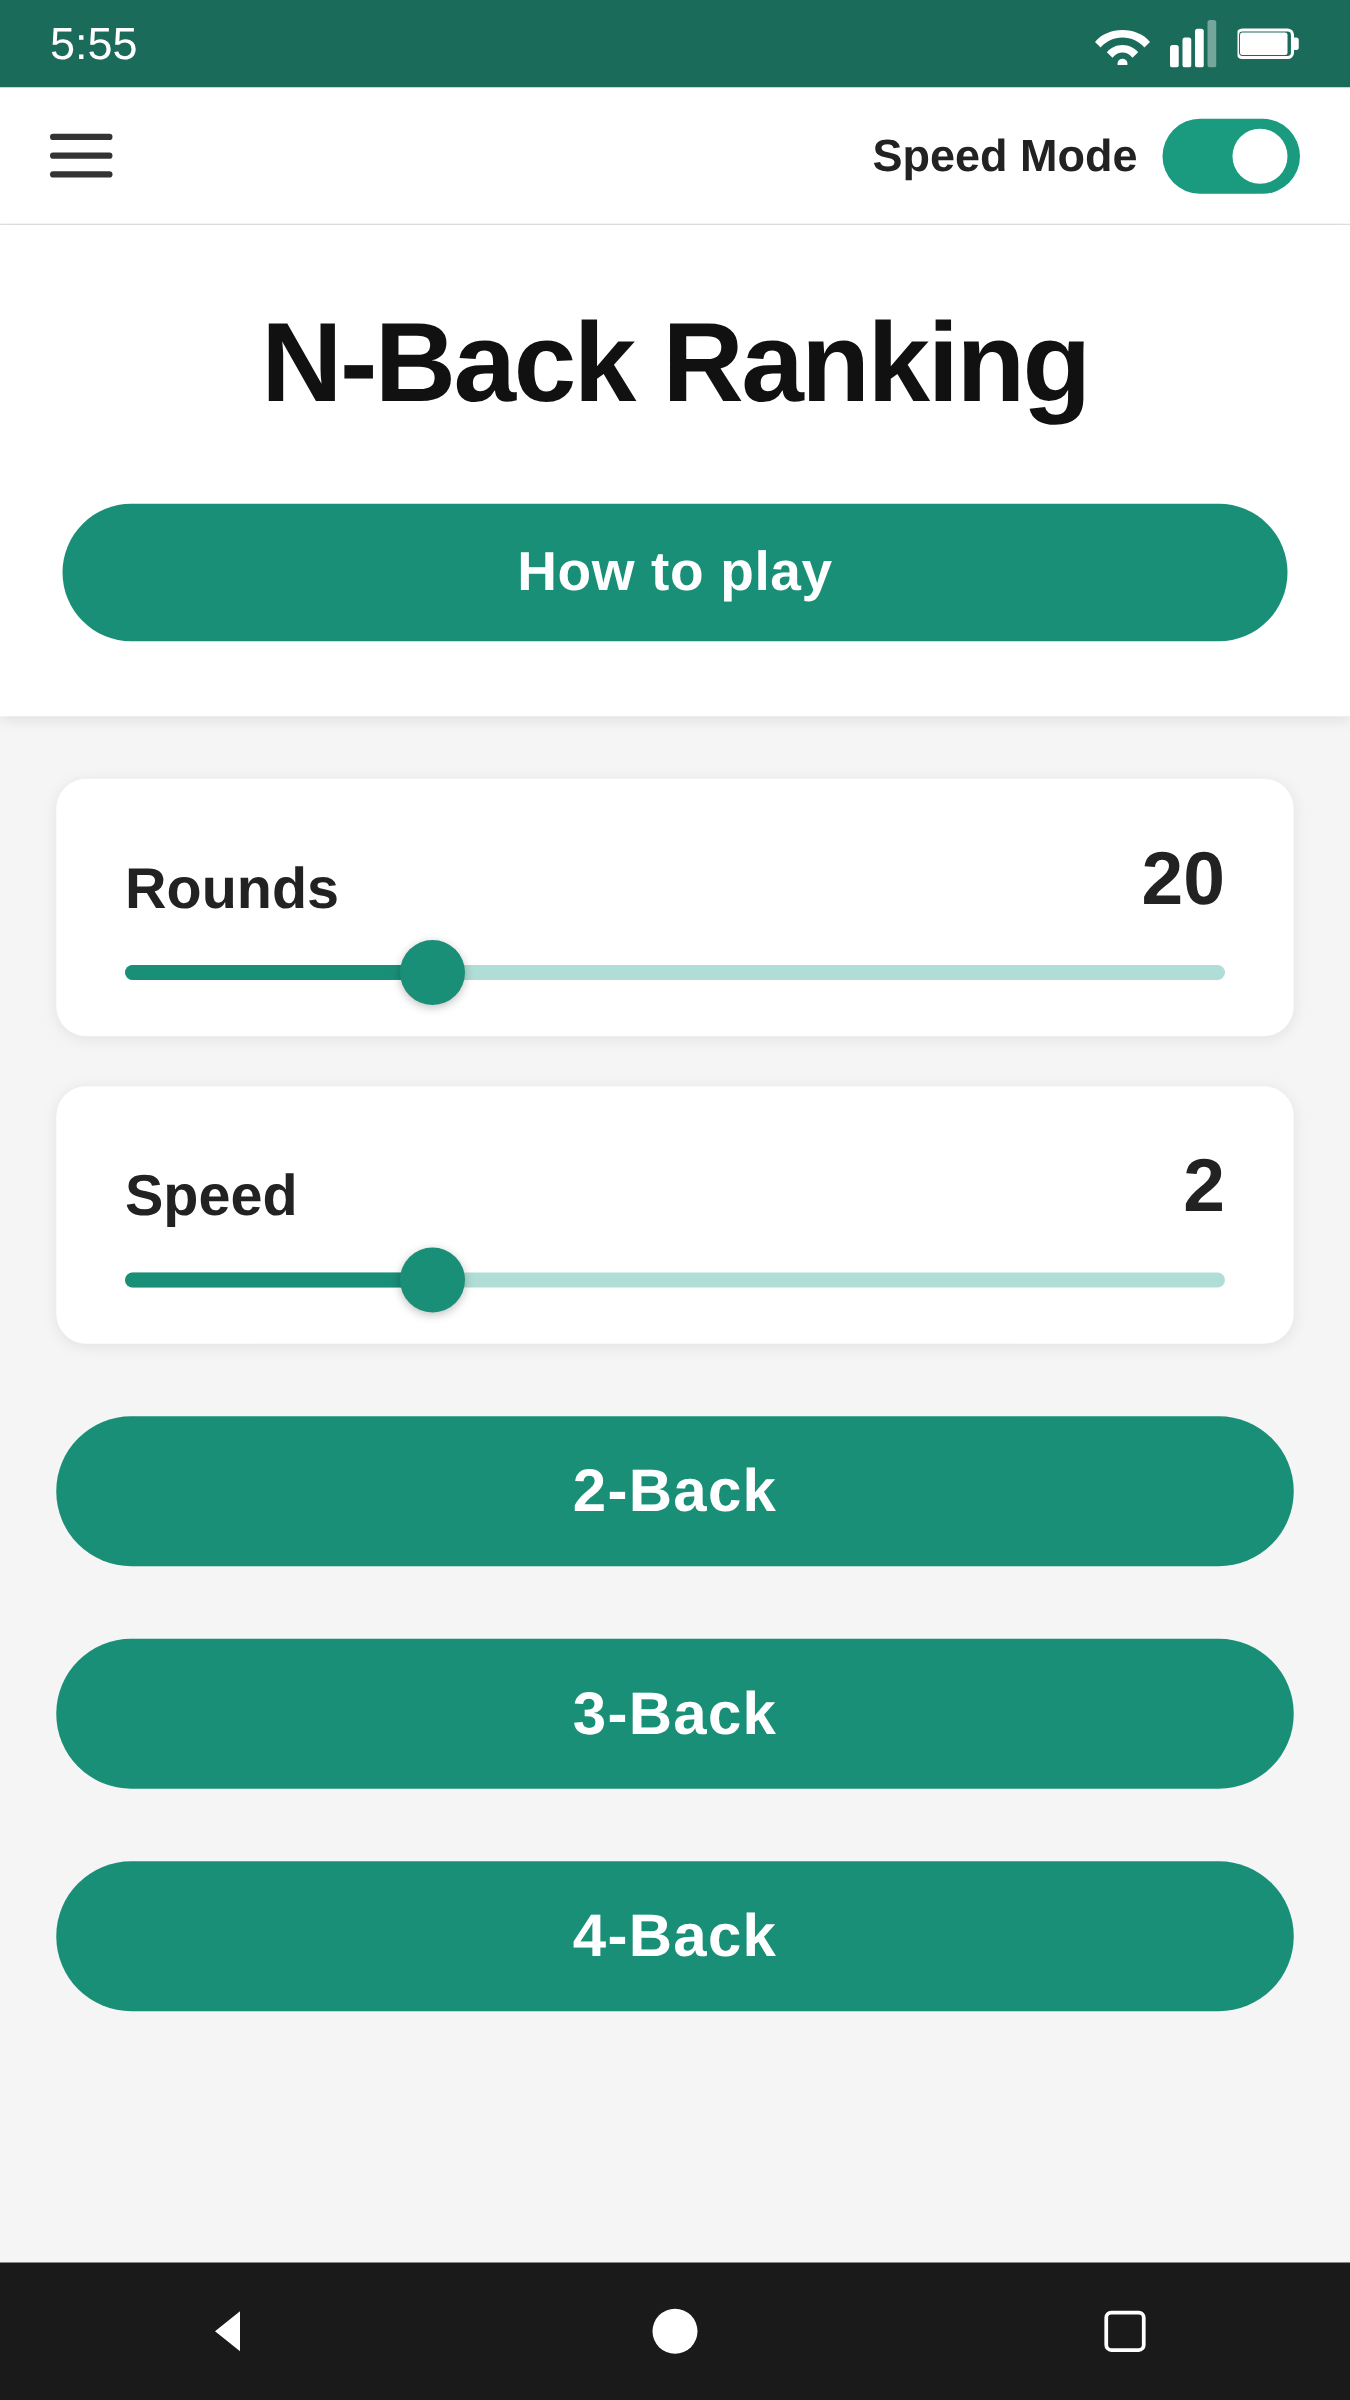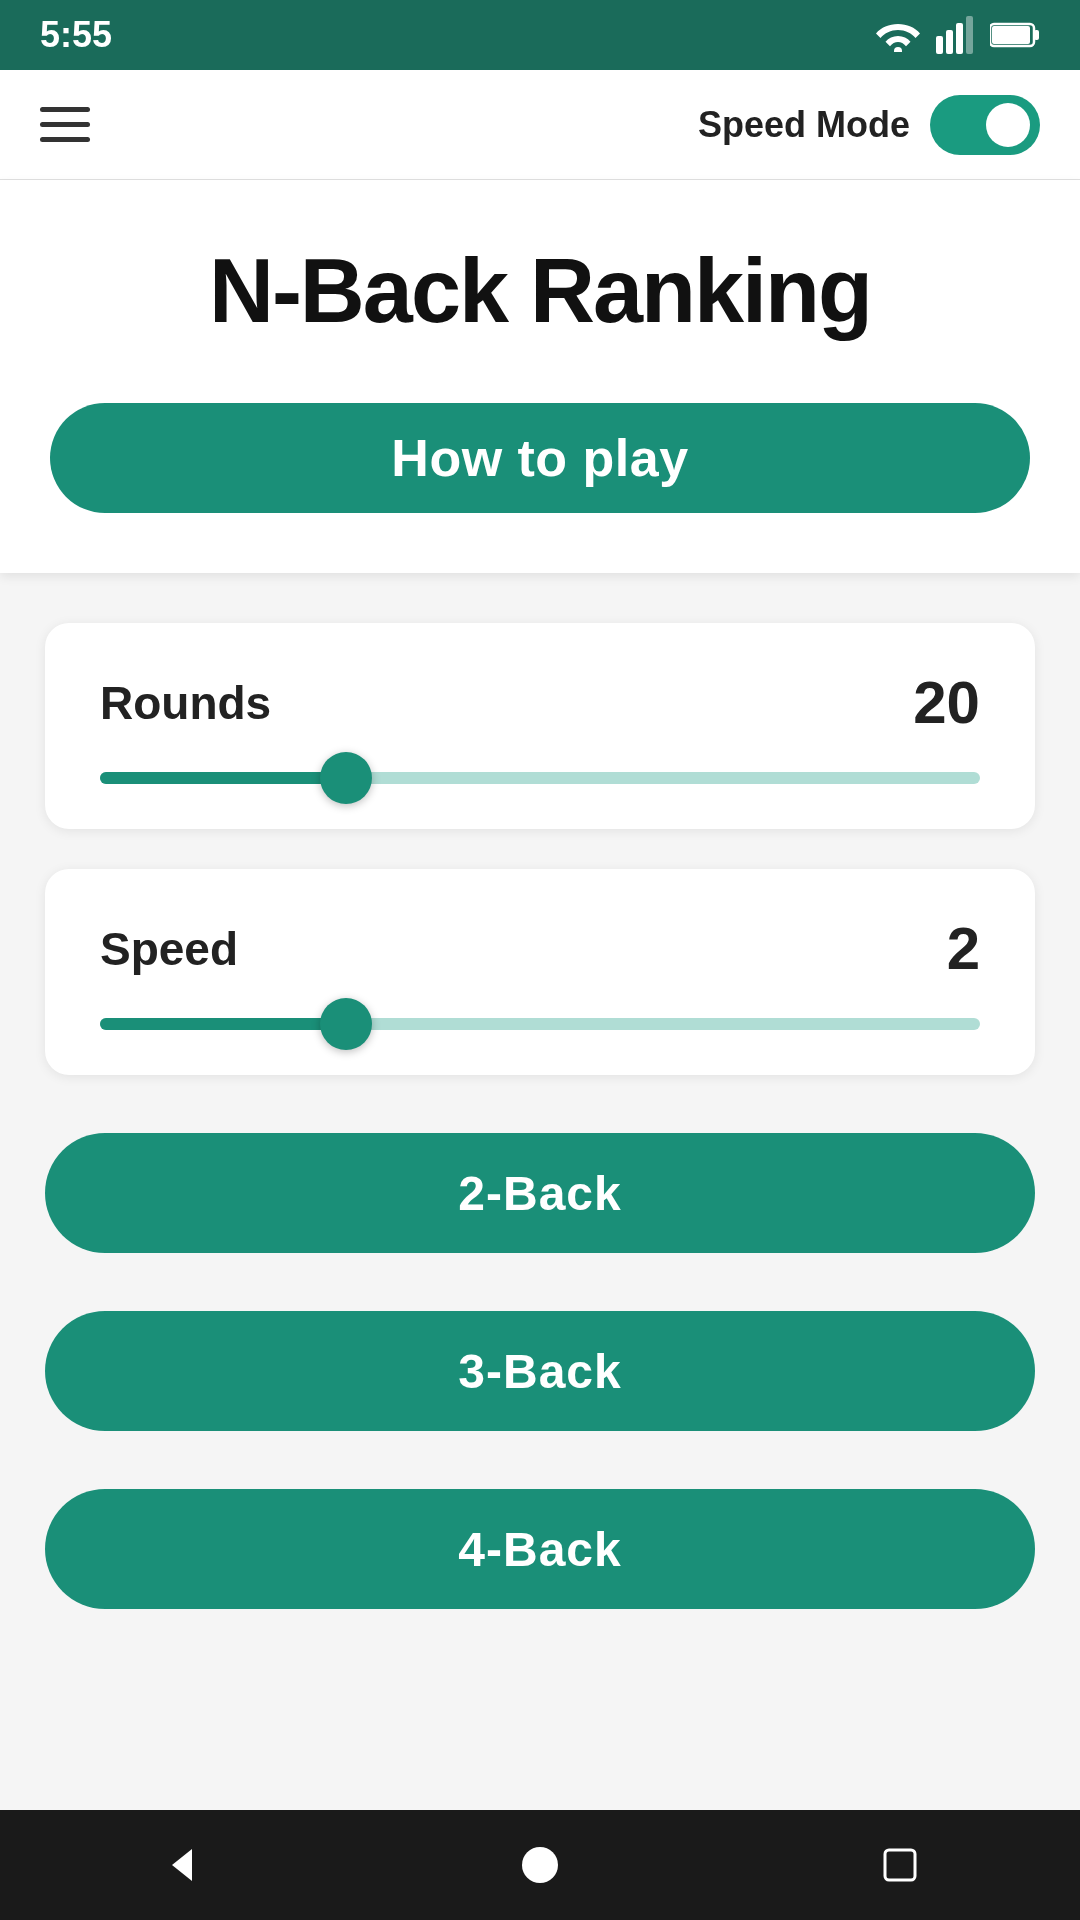--- a/index.html
+++ b/index.html
@@ -26,21 +26,21 @@
       display: flex;
       justify-content: space-between;
       align-items: center;
       padding: 0 40px;
       height: 70px;
       flex-shrink: 0;
     }
 
     .status-time {
       font-size: 36px;
-      font-weight: bold;
+      font-weight: normal;
     }
 
     .status-icons {
       display: flex;
       align-items: center;
       gap: 16px;
     }
 
     .status-icons svg {
       fill: white;
@@ -134,21 +134,21 @@
       gap: 30px;
     }
 
     .hero-btn {
       flex: 1;
       height: 110px;
       border-radius: 55px;
       background: #1a8f78;
       border: none;
       color: white;
-      font-size: 52px;
+      font-size: 44px;
       font-weight: 700;
       cursor: pointer;
       letter-spacing: 0.5px;
     }
 
     
     .main-content {
       flex: 1;
       padding: 50px 45px;
       display: flex;
@@ -161,21 +161,21 @@
     .slider-card {
       background: white;
       border-radius: 24px;
       padding: 45px 55px;
       box-shadow: 0 2px 12px rgba(0,0,0,0.08);
     }
 
     .slider-header {
       display: flex;
       justify-content: space-between;
-      align-items: center;
+      align-items: flex-end;
       margin-bottom: 35px;
     }
 
     .slider-label {
       font-size: 46px;
       font-weight: 700;
       color: #222;
     }
 
     .slider-value {

